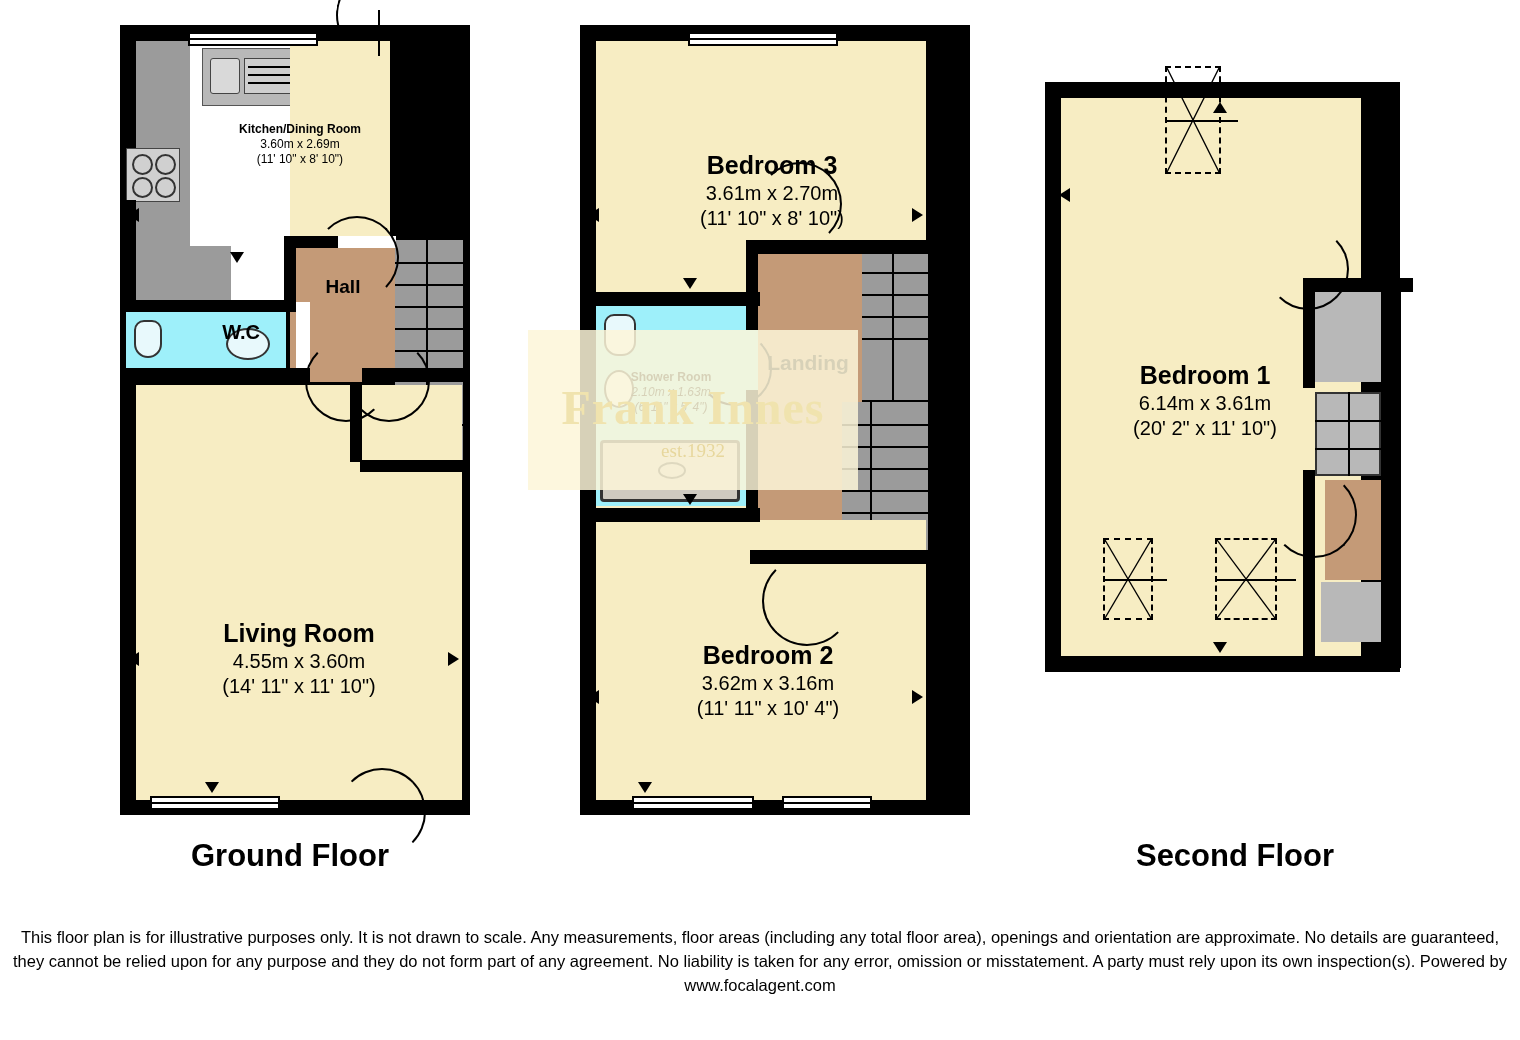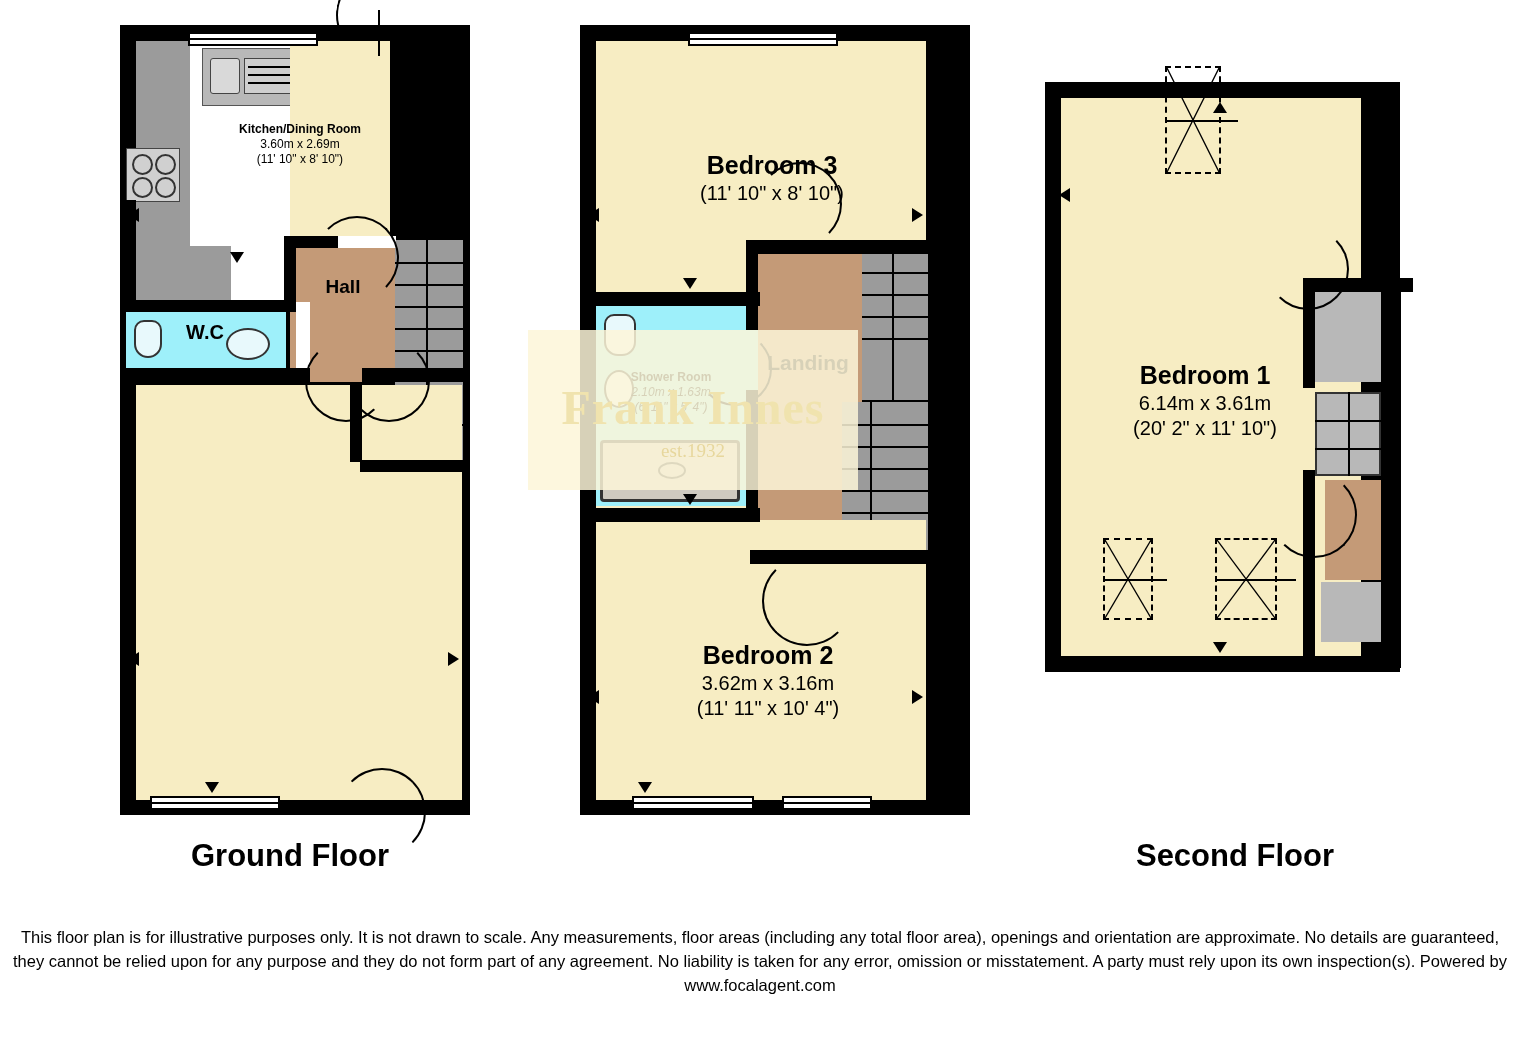--- a/index.html
+++ b/index.html
@@ -149,24 +149,29 @@
     <div class="label" style="left:80px;top:112px;width:220px;">
       <div class="name" style="font-size:12px;">Kitchen/Dining Room</div>
       <div class="dim" style="font-size:12px;">3.60m x 2.69m</div>
       <div class="dim" style="font-size:12px;">(11' 10" x 8' 10")</div>
     </div>
 
     <div class="label hall" style="left:188px;top:265px;width:90px;">
       <div class="name">Hall</div>
     </div>
 
-    <div class="label wc" style="left:40px;top:310px;width:110px;">
+    <div class="label wc" style="left:40px;top:310px;width:110px;text-align:right;">
       <div class="name">W.C</div>
     </div>
 
+    <div class="label" style="left:60px;top:608px;width:258px;">
+      <div class="name" style="font-size:25px;">Living Room</div>
+      <div class="dim" style="font-size:20px;">4.55m x 3.60m</div>
+      <div class="dim" style="font-size:20px;">(14' 11" x 11' 10")</div>
+    </div>
 
     <div class="floorname" style="left:0;top:828px;">Ground Floor</div>
   </div>
 
   <div class="floor" style="left:570px;top:10px;width:400px;height:880px;">
 
     <div class="outline" style="left:10px;top:15px;width:390px;height:790px;"></div>
 
     <div class="room fill-cream" style="left:26px;top:31px;width:330px;height:255px;"></div>
 
@@ -215,20 +220,21 @@
     <div class="arr arr-l" style="left:18px;top:198px;"></div>
     <div class="arr arr-r" style="left:342px;top:198px;"></div>
     <div class="arr arr-d" style="left:113px;top:268px;"></div>
     <div class="arr arr-d" style="left:113px;top:484px;"></div>
     <div class="arr arr-l" style="left:18px;top:680px;"></div>
     <div class="arr arr-r" style="left:342px;top:680px;"></div>
     <div class="arr arr-d" style="left:68px;top:772px;"></div>
 
     <div class="label" style="left:72px;top:98px;width:260px;margin-top:42px;">
       <div class="name" style="font-size:25px;">Bedroom 3</div>
+      <div class="dim" style="font-size:20px;">3.61m x 2.70m</div>
       <div class="dim" style="font-size:20px;">(11' 10" x 8' 10")</div>
     </div>
 
     <div class="label small" style="left:36px;top:360px;width:130px;">
       <div class="name">Shower Room</div>
       <div class="dim">2.10m x 1.63m</div>
       <div class="dim">(6' 11" x 5' 4")</div>
     </div>
 
     <div class="label" style="left:178px;top:340px;width:120px;">

